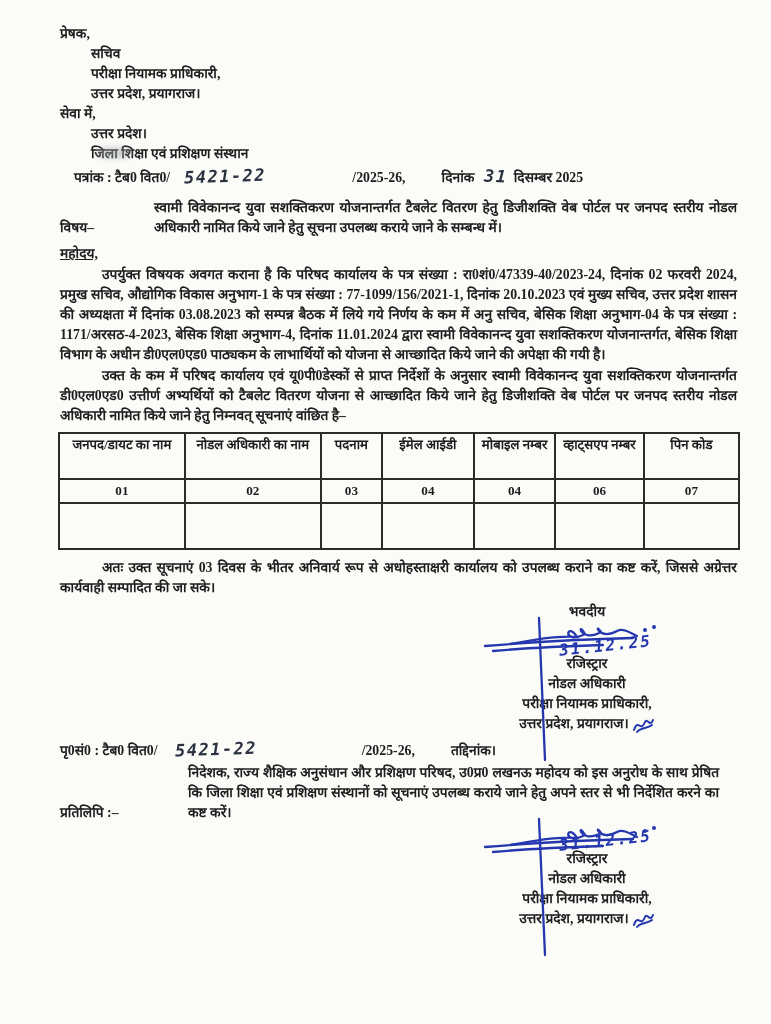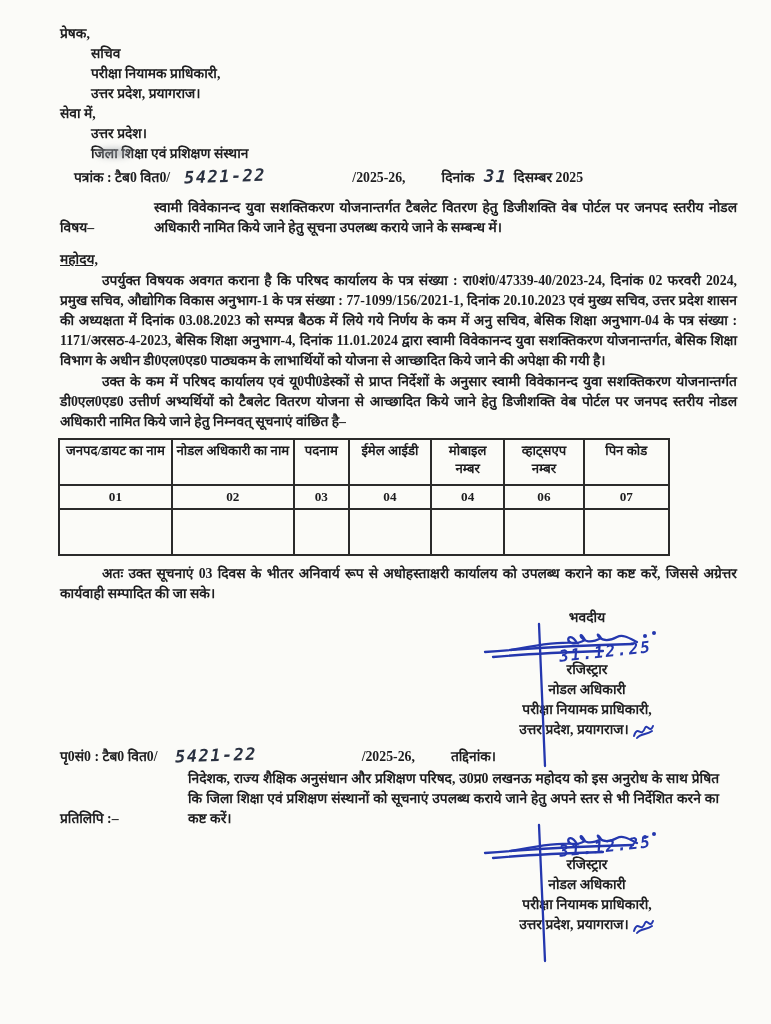--- a/index.html
+++ b/index.html
@@ -33,24 +33,24 @@
     display:inline-block;
     transform:rotate(-2deg);
     font-family:"DejaVu Sans Mono",monospace;
   }
   .hw-no{margin:0 86px 0 14px;}
   .hw-day{margin:0 6px 0 10px;transform:rotate(3deg);}
   .gapl{margin-left:36px;}
   .subject-row,.copy-row{display:flex;align-items:flex-end;margin-top:2px;gap:40px;}
   .subject-label{flex:0 0 54px;}
   .subject-text{flex:1;text-align:justify;margin-top:8px;}
-  .salutation{margin-top:12px;text-decoration:underline;}
+  .salutation{margin-top:6px;text-decoration:underline;}
   .para{text-align:justify;text-indent:42px;}
   .info-table{
-    width:612px;border-collapse:collapse;margin:6px 0 8px -2px;
+    width:682px;border-collapse:collapse;margin:6px 0 8px -2px;
     text-align:center;font-size:13.2px;line-height:18px;
   }
   .info-table th,.info-table td{
     border:2px solid #2b2b2b;font-weight:bold;padding:2px 3px;vertical-align:top;
   }
   .row-head th{height:46px;}
   .row-num td{height:24px;margin-top:37px;}
   .row-empty td{height:46px;}
   .sig-block{
     width:248px;margin-left:auto;margin-right:26px;

